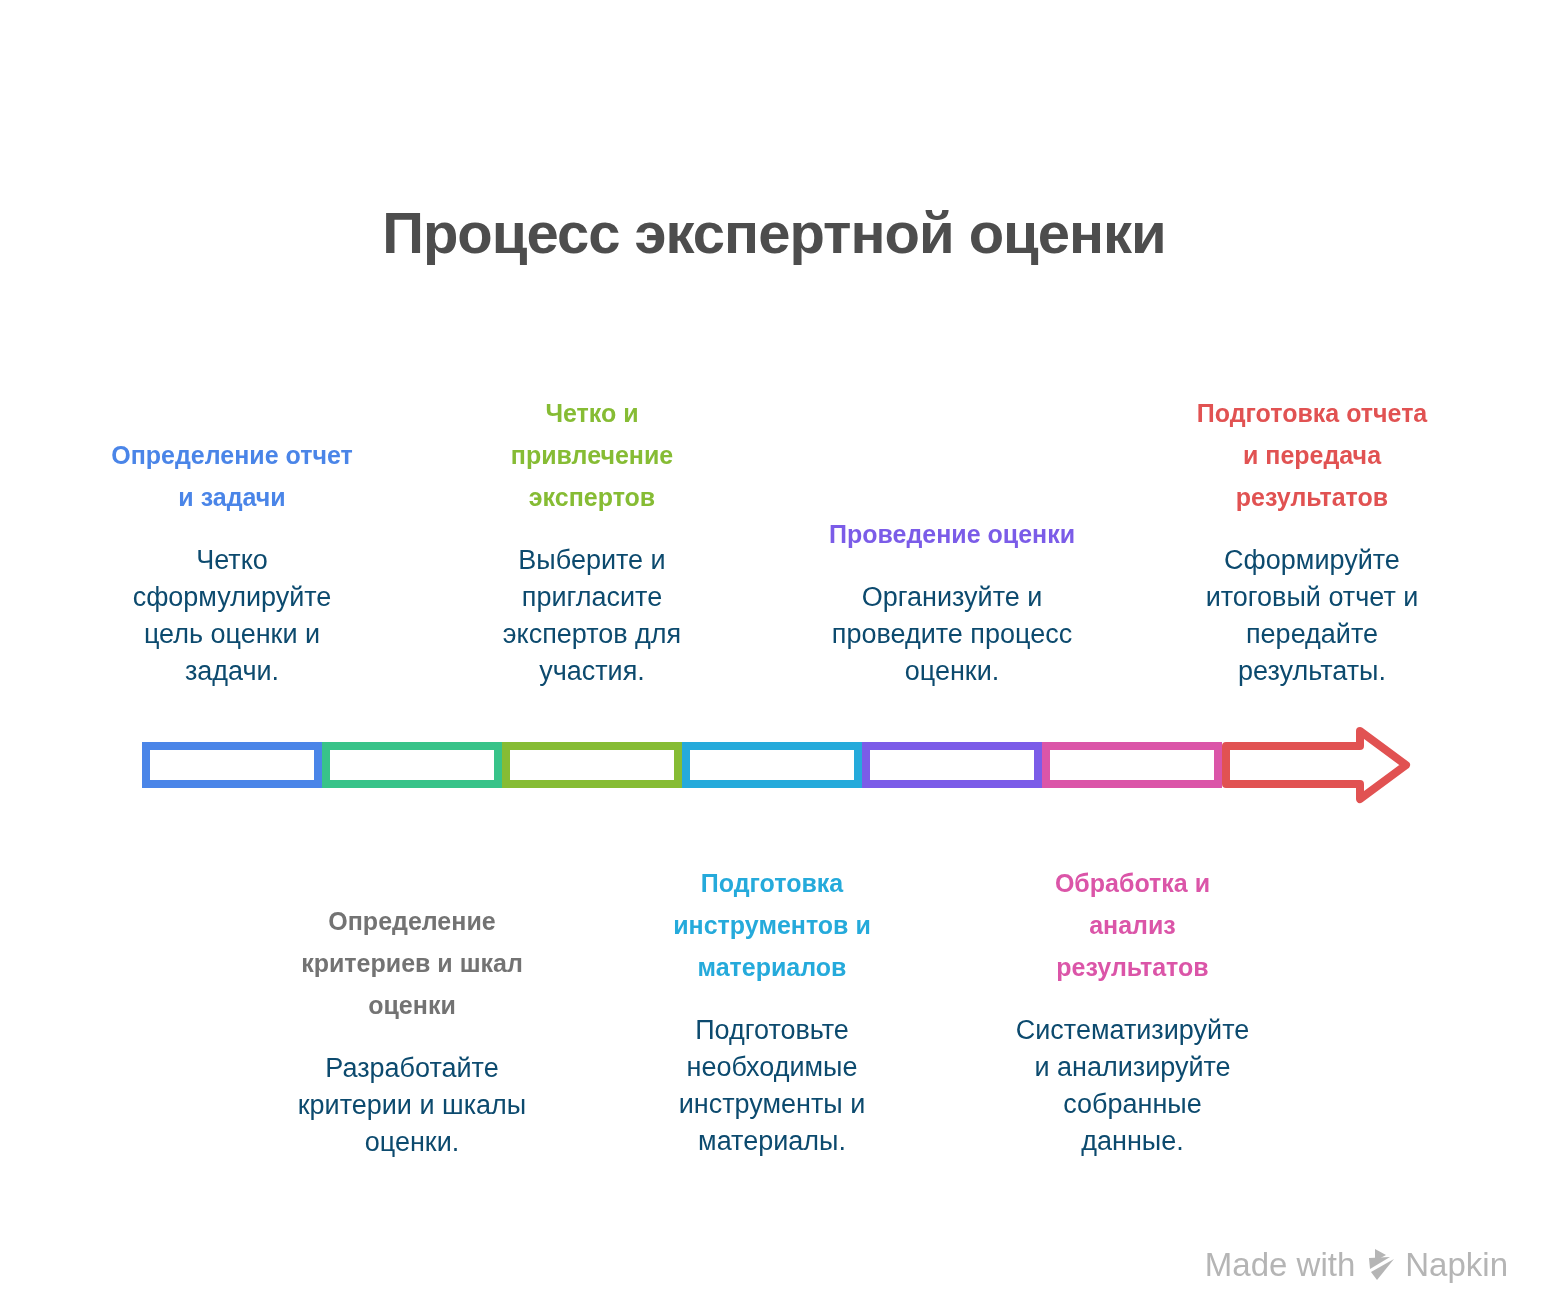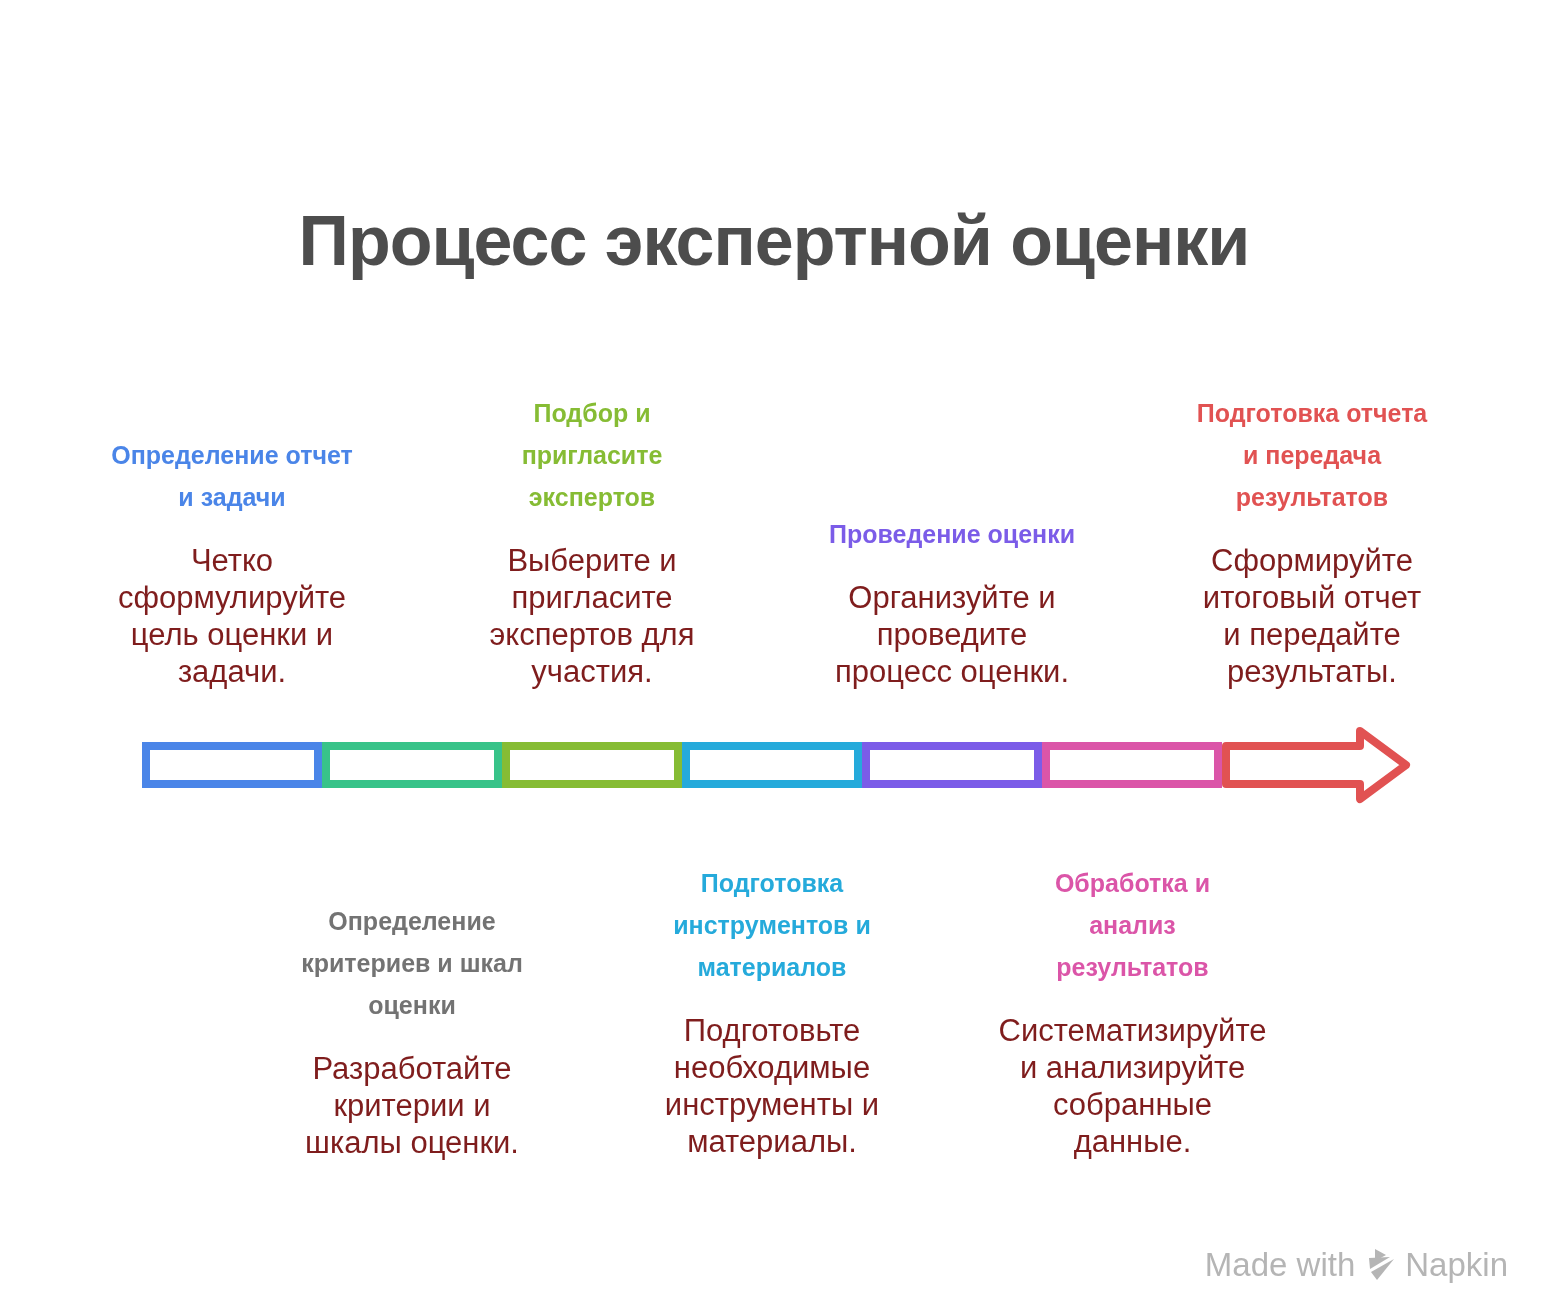--- a/index.html
+++ b/index.html
@@ -10,44 +10,44 @@
     background: #ffffff;
     font-family: "Liberation Sans", sans-serif;
     overflow: hidden;
   }
   .page-title {
     position: absolute;
     top: 152px;
     left: 0;
     width: 100%;
     text-align: center;
-    font-size: 70px;
+    font-size: 58px;
     line-height: 84px;
     font-weight: 700;
     letter-spacing: -1px;
     color: #4d4d4d;
   }
   .step {
     position: absolute;
     display: flex;
     flex-direction: column;
     align-items: center;
     text-align: center;
     gap: 24px;
   }
   .step.top { bottom: 624px; justify-content: flex-end; }
   .step-heading {
     font-size: 25px;
     line-height: 42px;
     font-weight: 700;
   }
   .step-body {
-    font-size: 31px;
+    font-size: 27px;
     line-height: 37px;
-    color: #7f1d1d;
+    color: #0c4a6e;
   }
   .timeline-svg {
     position: absolute;
     left: 0;
     top: 700px;
   }
   .watermark {
     position: absolute;
     top: 1246px;
     right: 40px;
@@ -66,21 +66,21 @@
 <div id="canvas">
 
   <h1 class="page-title">Процесс экспертной оценки</h1>
 
   <div class="step top" style="left:107px;width:250px">
     <div class="step-heading" style="color: rgb(74, 133, 232);">Определение отчет и задачи</div>
     <div class="step-body">Четко сформулируйте цель оценки и задачи.</div>
   </div>
 
   <div class="step top" style="left:477px;width:230px">
-    <div class="step-heading" style="color: rgb(134, 188, 52);">Подбор и пригласите экспертов</div>
+    <div class="step-heading" style="color: rgb(134, 188, 52);">Четко и привлечение экспертов</div>
     <div class="step-body">Выберите и пригласите экспертов для участия.</div>
   </div>
 
   <div class="step top" style="left:817px;width:270px">
     <div class="step-heading" style="color: rgb(123, 92, 232);">Проведение оценки</div>
     <div class="step-body">Организуйте и проведите процесс оценки.</div>
   </div>
 
   <div class="step top" style="left:1192px;width:240px">
     <div class="step-heading" style="color: rgb(225, 82, 82);">Подготовка отчета и передача результатов</div>

